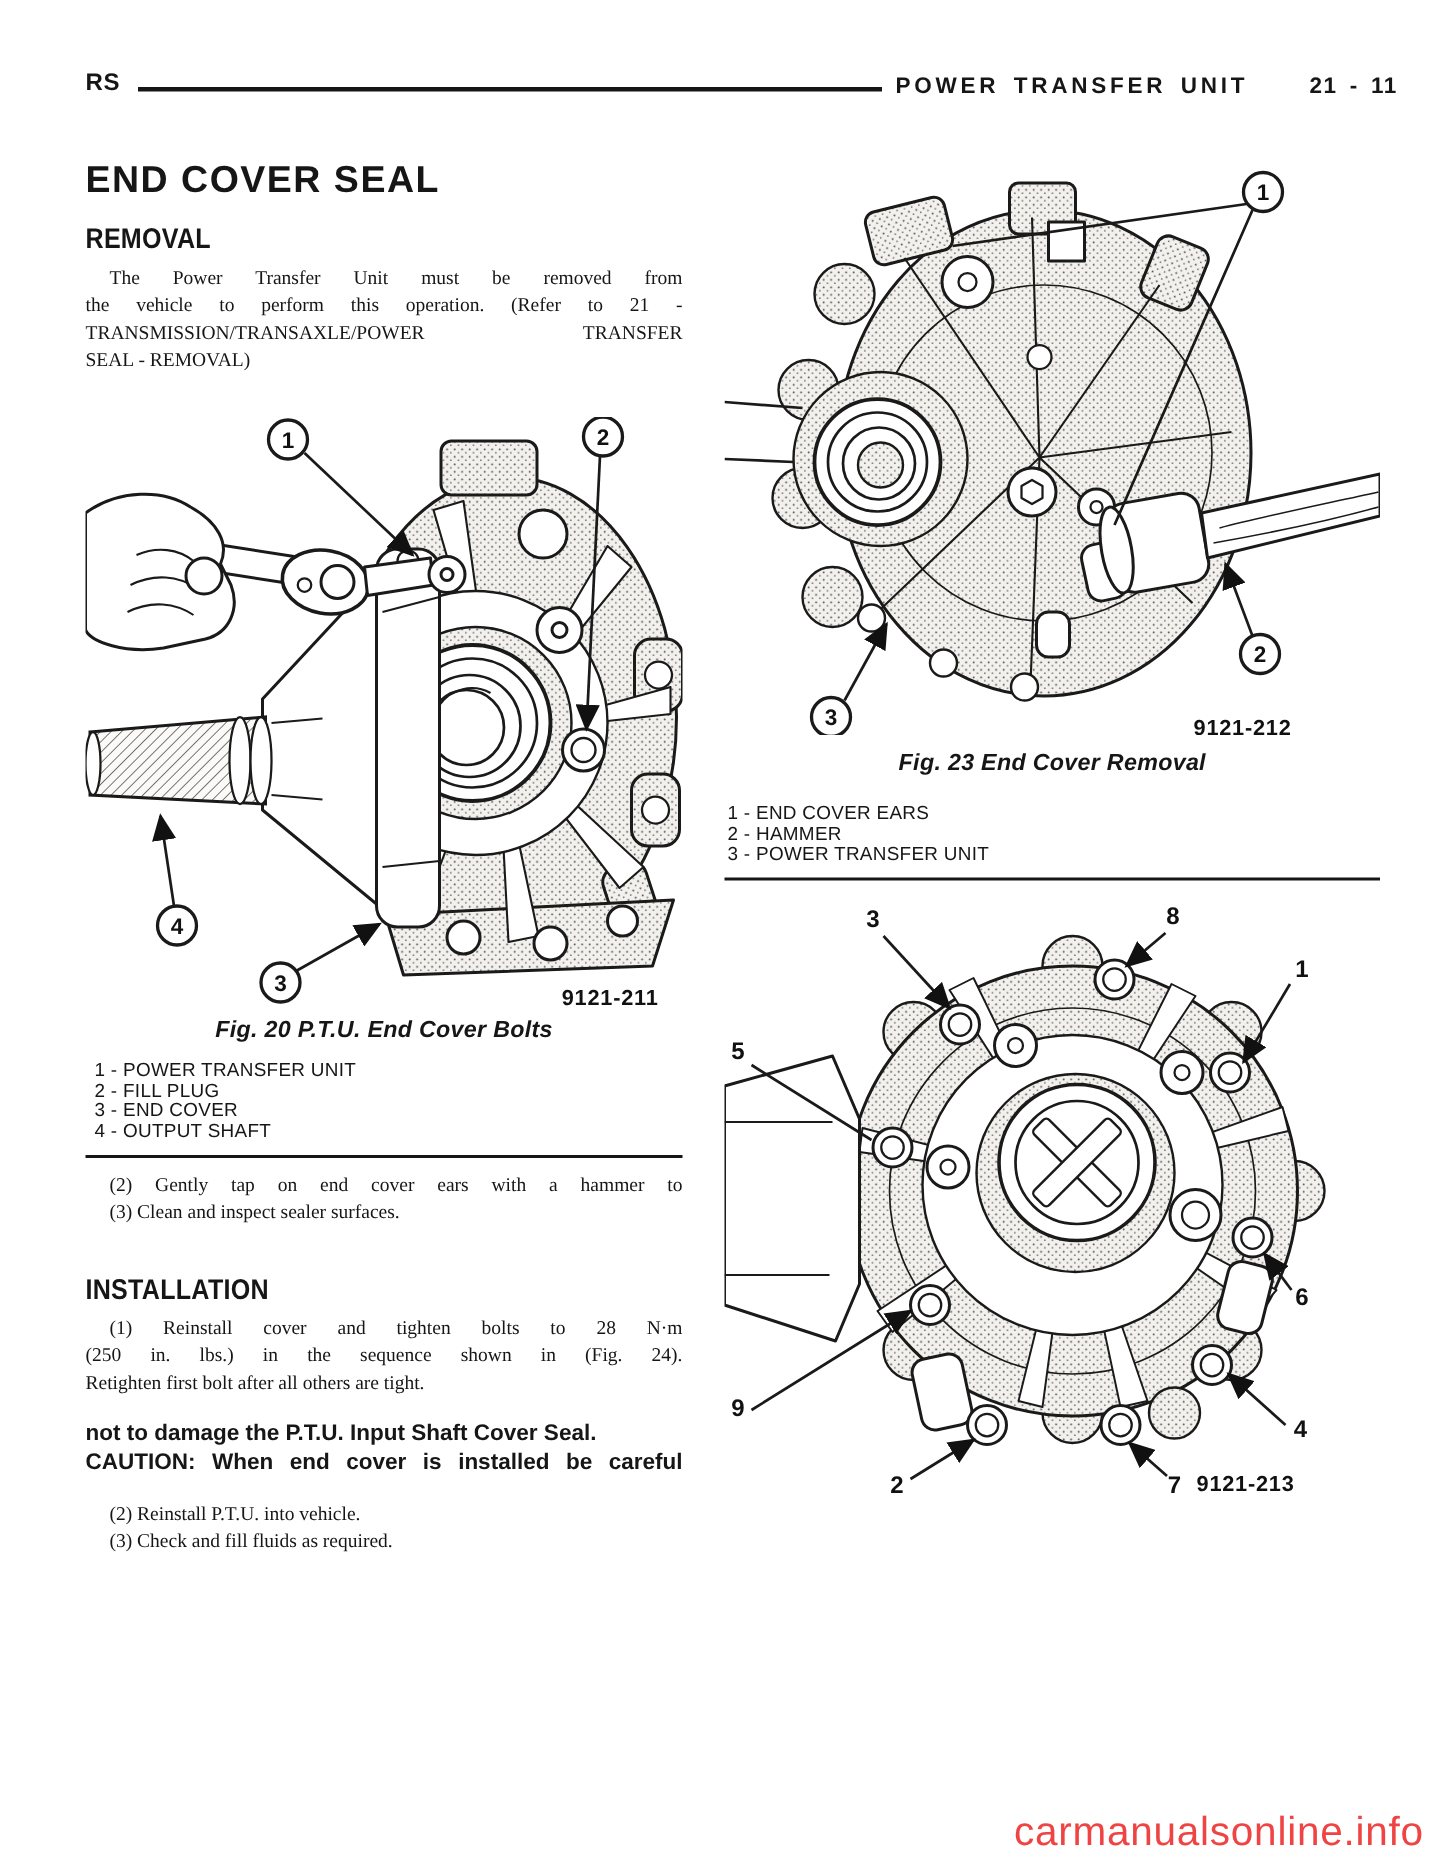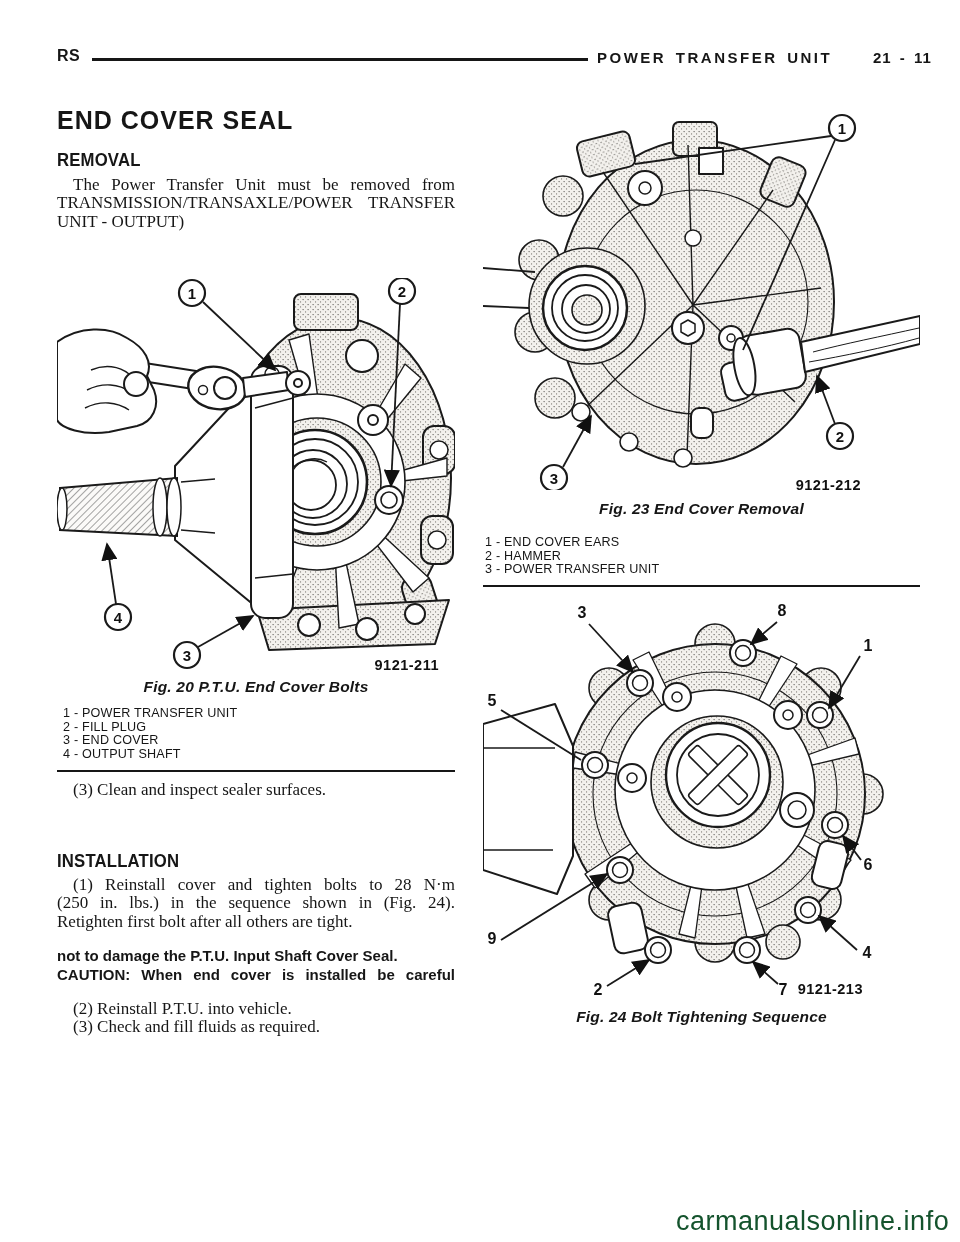--- a/index.html
+++ b/index.html
@@ -8,31 +8,31 @@
   .abs{position:absolute;}
   
   .hdr-code{font:bold 16px "Liberation Sans",sans-serif;letter-spacing:.5px;}
   .hdr-right{font:bold 15px "Liberation Sans",sans-serif;letter-spacing:2.5px;word-spacing:3px;}
   .hdr-line{height:2.5px;background:#161616;}
   
   .doc-title{font:bold 25px/1 "Liberation Sans",sans-serif;letter-spacing:1px;}
   .sec-head{font:bold 19px/1 "Liberation Sans",sans-serif;letter-spacing:.2px;
             transform:scaleX(.88);transform-origin:left center;white-space:nowrap;}
   
-  .body{font-size:17px;line-height:18.4px;}
+  .body{font-size:13px;line-height:18.4px;}
   .jline{text-align:justify;text-align-last:justify;}
   .jlast{text-align-last:left;}
   .ind{padding-left:16px;}
   .caution{font:bold 15px/19.2px "Liberation Sans",sans-serif;}
   
   .fig-caption{font:italic bold 15.5px "Liberation Sans",sans-serif;text-align:center;letter-spacing:.2px;}
   .legend{font:12.6px/13.5px "Liberation Sans",sans-serif;letter-spacing:.2px;}
   .rule{height:2px;background:#161616;}
   
-  .wm{font:27px "Liberation Sans",sans-serif;color:#14532d;letter-spacing:.5px;}
+  .wm{font:27px "Liberation Sans",sans-serif;color:#ef4444;letter-spacing:.5px;}
   
   svg .part{fill:url(#stip);stroke:#1a1a1a;stroke-width:2;stroke-linejoin:round;}
   svg .wht{fill:#fff;stroke:#1a1a1a;stroke-width:2;stroke-linejoin:round;}
   svg .ln{fill:none;stroke:#1a1a1a;stroke-width:1.4;}
   svg .ldr{fill:none;stroke:#1a1a1a;stroke-width:1.8;}
   svg .co{fill:#fff;stroke:#1a1a1a;stroke-width:2.2;}
   svg .cot{font:bold 15px "Liberation Sans",sans-serif;text-anchor:middle;fill:#111;}
   svg .numt{font:bold 16px "Liberation Sans",sans-serif;text-anchor:middle;fill:#111;}
   svg .fid{font:bold 14.5px "Liberation Sans",sans-serif;text-anchor:end;fill:#111;letter-spacing:.5px;}
 </style>
@@ -63,22 +63,23 @@
   <div class="abs hdr-right" style="left:597px;top:49px">POWER TRANSFER UNIT</div>
   <div class="abs hdr-right" style="left:873px;top:49px;letter-spacing:1px">21 - 11</div>
 
   <div class="abs" style="left:57px;top:0;width:398px;height:1242px">
 
     <div class="abs doc-title" style="top:108px">END COVER SEAL</div>
     <div class="abs sec-head" style="top:150px">REMOVAL</div>
 
     <div class="abs body" style="top:176px;width:398px">
       <div class="jline ind">The Power Transfer Unit must be removed from</div>
+      <div class="jline">the vehicle to perform this operation. (Refer to 21 -</div>
       <div class="jline">TRANSMISSION/TRANSAXLE/POWER TRANSFER</div>
-      <div class="jline jlast">UNIT - OUTPUT)</div>
+      <div class="jline jlast">SEAL - REMOVAL)</div>
     </div>
 
     <svg class="abs" style="top:278px;left:0" width="398" height="396" viewBox="0 0 398 396">
 
       <g>
         <ellipse class="part" cx="282" cy="200" rx="112" ry="160"></ellipse>
         <rect class="part" x="237" y="16" width="64" height="36" rx="7"></rect>
         <rect class="part" x="366" y="148" width="32" height="48" rx="11"></rect>
         <rect class="part" x="364" y="238" width="32" height="48" rx="11"></rect>
         <rect class="part" x="348" y="298" width="30" height="42" rx="10" transform="rotate(-18 363 319)"></rect>
@@ -171,20 +172,21 @@
     <div class="abs fig-caption" style="top:678px;width:398px">Fig. 20 P.T.U. End Cover Bolts</div>
     <div class="abs legend" style="top:707px;left:6px">
       <div>1 - POWER TRANSFER UNIT</div>
       <div>2 - FILL PLUG</div>
       <div>3 - END COVER</div>
       <div>4 - OUTPUT SHAFT</div>
     </div>
     <div class="abs rule" style="top:770px;width:398px"></div>
 
     <div class="abs body" style="top:781px;width:398px">
+      <div class="jline ind">(2) Gently tap on end cover ears with a hammer to</div>
       <div class="ind">(3) Clean and inspect sealer surfaces.</div>
     </div>
 
     <div class="abs sec-head" style="top:851px">INSTALLATION</div>
 
     <div class="abs body" style="top:876px;width:398px">
       <div class="jline ind">(1) Reinstall cover and tighten bolts to 28 N·m</div>
       <div class="jline">(250 in. lbs.) in the sequence shown in (Fig. 24).</div>
       <div class="jline jlast">Retighten first bolt after all others are tight.</div>
     </div>
@@ -374,17 +376,16 @@
         <line class="ldr" x1="124" y1="388" x2="166" y2="362" marker-end="url(#arr)"></line>
         <text class="numt" x="115" y="397">2</text>
       </g>
       <g>
         <line class="ldr" x1="295" y1="386" x2="270" y2="364" marker-end="url(#arr)"></line>
         <text class="numt" x="300" y="397">7</text>
       </g>
       <text class="fid" x="380" y="396">9121-213</text>
     </svg>
 
-    <div class="abs fig-caption" style="top:1008px;width:437px">Fig. 24 Bolt Tightening Sequence</div>
   </div>
 
   <div class="abs wm" style="left:676px;top:1206px">carmanualsonline.info</div>
 </div>
 
 </body></html>

